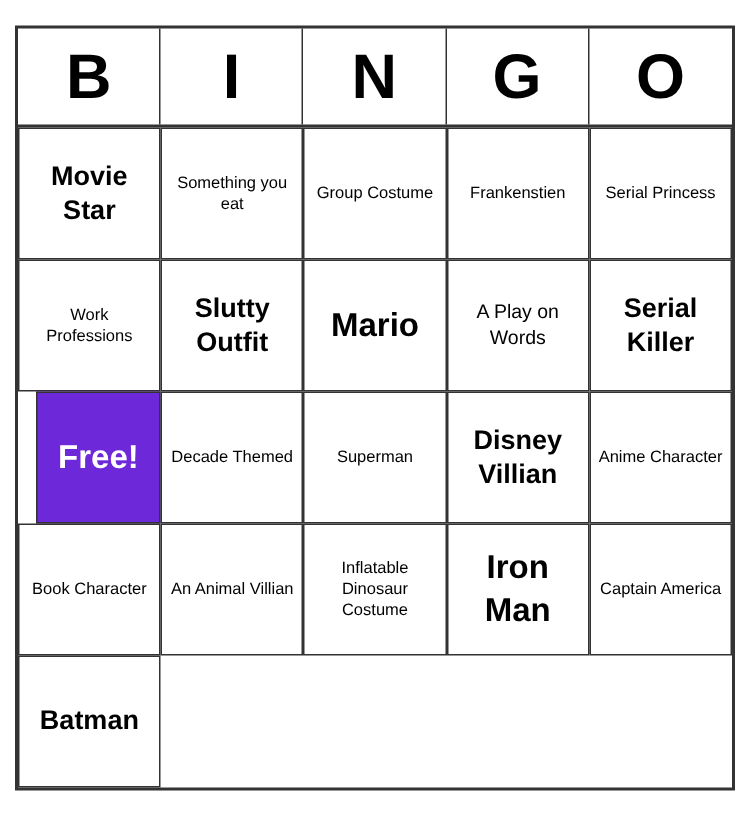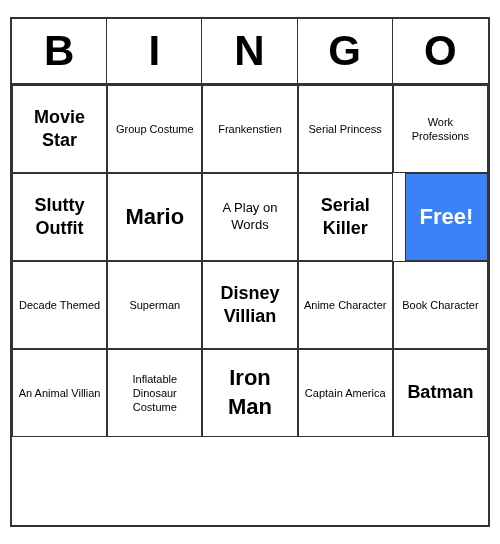--- a/index.html
+++ b/index.html
@@ -43,21 +43,21 @@
       display: flex;
       align-items: center;
       justify-content: center;
       padding: 6px 4px;
       min-height: 88px;
       font-size: 13px;
       line-height: 1.3;
       word-break: break-word;
     }
     .bingo-cell.free {
-      background-color: #3b82f6;
+      background-color: #6d28d9;
       color: #fff;
       font-size: 22px;
       font-weight: bold;
       margin-left: 12px;
     }
     .bingo-cell.small-text {
       font-size: 11px;
     }
     .bingo-cell.medium-large {
       font-size: 18px;
@@ -74,20 +74,21 @@
 <div class="bingo-card">
   <div class="bingo-header">
   <div class="bingo-letter">B</div>
       <div class="bingo-letter">I</div>
       <div class="bingo-letter">N</div>
       <div class="bingo-letter">G</div>
       <div class="bingo-letter">O</div>
     </div>
   <div class="bingo-grid">
   <div class="bingo-cell medium-large">Movie Star</div>
+      <div class="bingo-cell small-text">Something you eat</div>
       <div class="bingo-cell small-text">Group Costume</div>
       <div class="bingo-cell small-text">Frankenstien</div>
       <div class="bingo-cell small-text">Serial Princess</div>
       <div class="bingo-cell small-text">Work Professions</div>
       <div class="bingo-cell medium-large">Slutty Outfit</div>
       <div class="bingo-cell large-text">Mario</div>
       <div class="bingo-cell">A Play on Words</div>
       <div class="bingo-cell medium-large">Serial Killer</div>
       <div class="bingo-cell free">Free!</div>
       <div class="bingo-cell small-text">Decade Themed</div>

